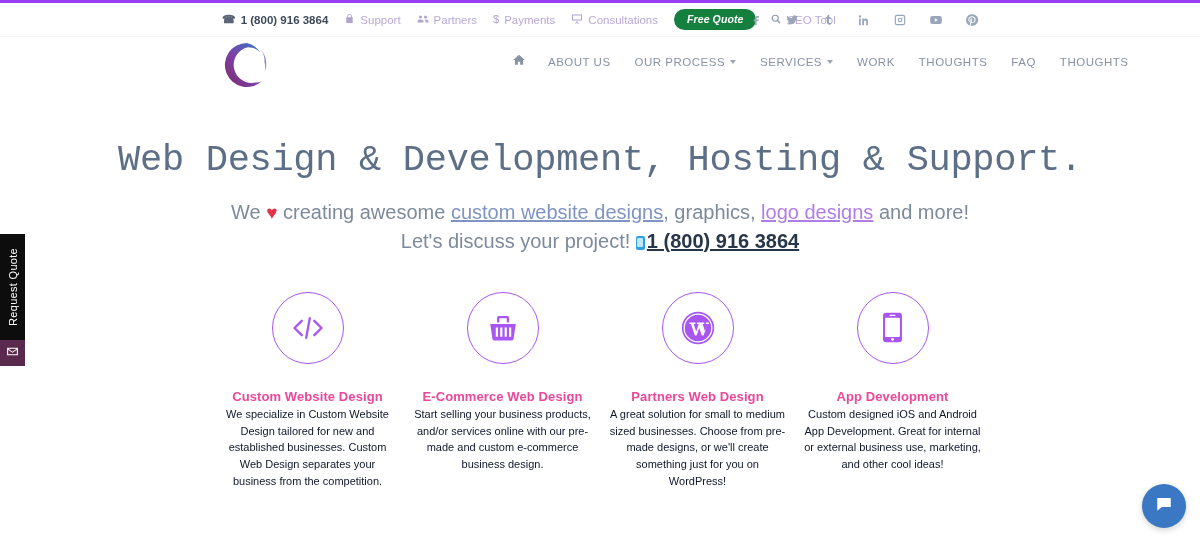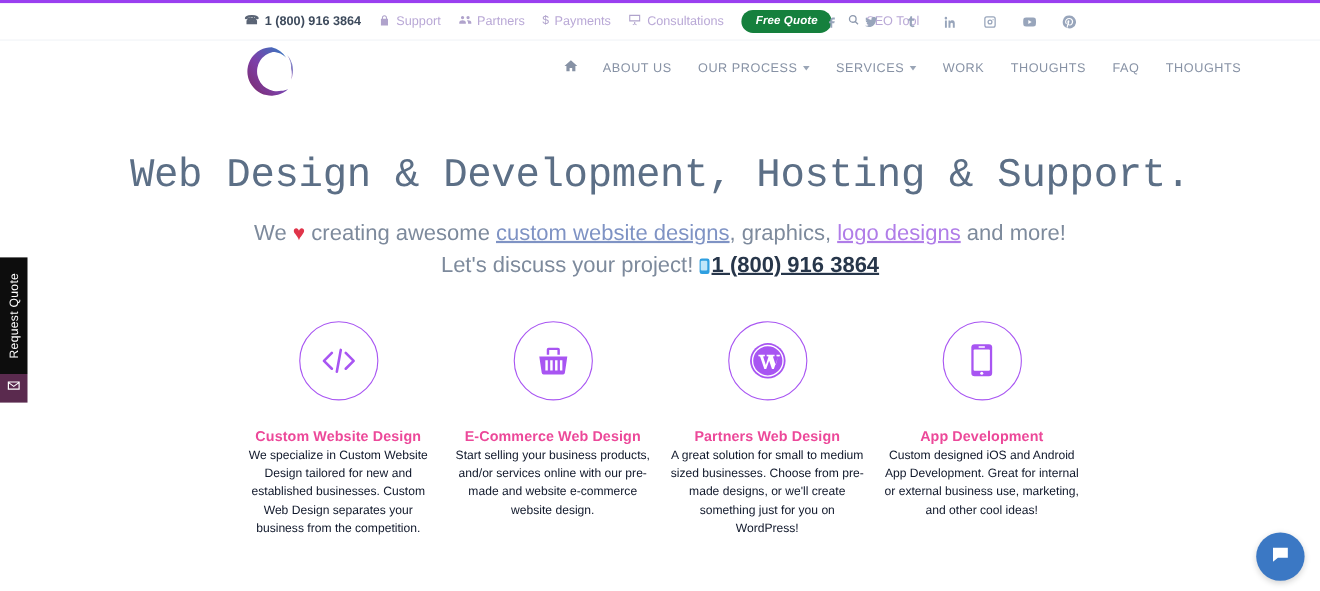--- a/index.html
+++ b/index.html
@@ -456,21 +456,21 @@
   <div class="svc">
     <div class="svc-circle">
       <span>
         <svg viewBox="0 0 40 36" width="34" height="31" fill="#a855f2">
           <path d="M13 6.5a2 2 0 0 1 2-2h10a2 2 0 0 1 2 2V12h-2.6V7.1h-8.8V12H13V6.5z"></path>
           <path d="M5 14h30l-2.6 17.5a2 2 0 0 1-2 1.7H9.6a2 2 0 0 1-2-1.7L5 14zm6.5 4v11h2.6V18h-2.6zm5.2 0v11h2.6V18h-2.6zm5.2 0v11h2.6V18h-2.6zm5.2 0v11h2.6V18h-2.6z" fill-rule="evenodd"></path>
         </svg>
       </span>
     </div>
     <div class="svc-title">E-Commerce Web Design</div>
-    <div class="svc-desc">Start selling your business products, and/or services online with our pre-made and website e-commerce website design.</div>
+    <div class="svc-desc">Start selling your business products, and/or services online with our pre-made and custom e-commerce business design.</div>
   </div>
 
   <div class="svc">
     <div class="svc-circle">
       <span>
         <svg viewBox="0 0 40 40" width="38" height="38">
           <circle cx="20" cy="20" r="17" fill="#a855f2"></circle>
           <circle cx="20" cy="20" r="14.6" fill="none" stroke="#ffffff" stroke-width="1.3"></circle>
           <path d="M10 14.2h7.2v1.5l-1.7.2 2.6 8.1 2.6-8.1-1.8-.2v-1.5h7.6v1.5l-1.6.2 2.6 8.1 2.5-8.1-1.7-.2v-1.5h3.2v1.5l-1.5.2-4.2 12h-1.8l-2.7-8-2.8 8h-1.8l-4.1-12-1.6-.2v-1.5z" fill="#ffffff"></path>
         </svg>

